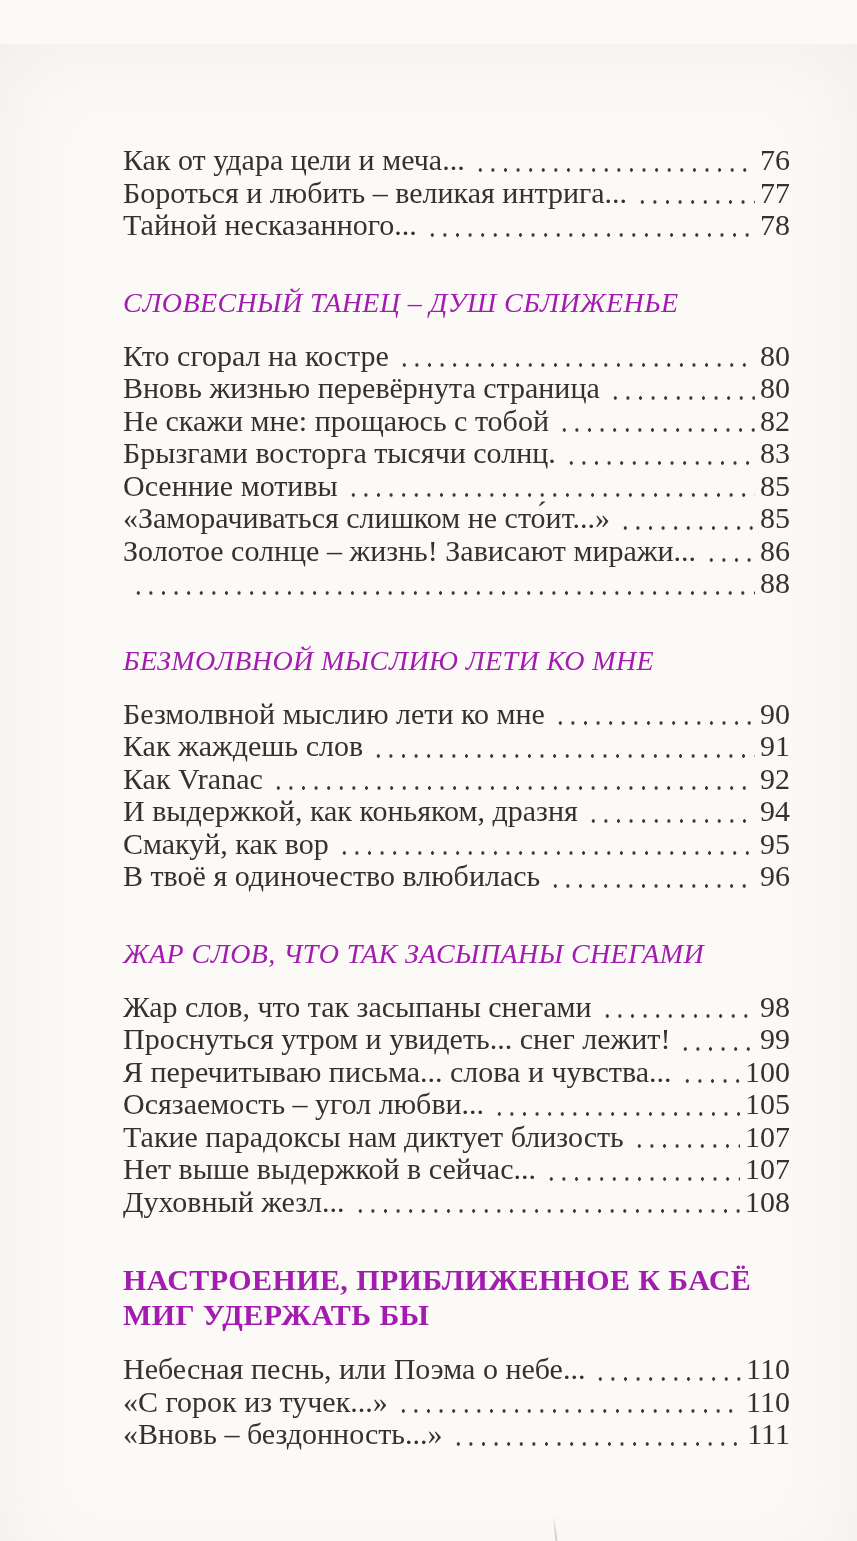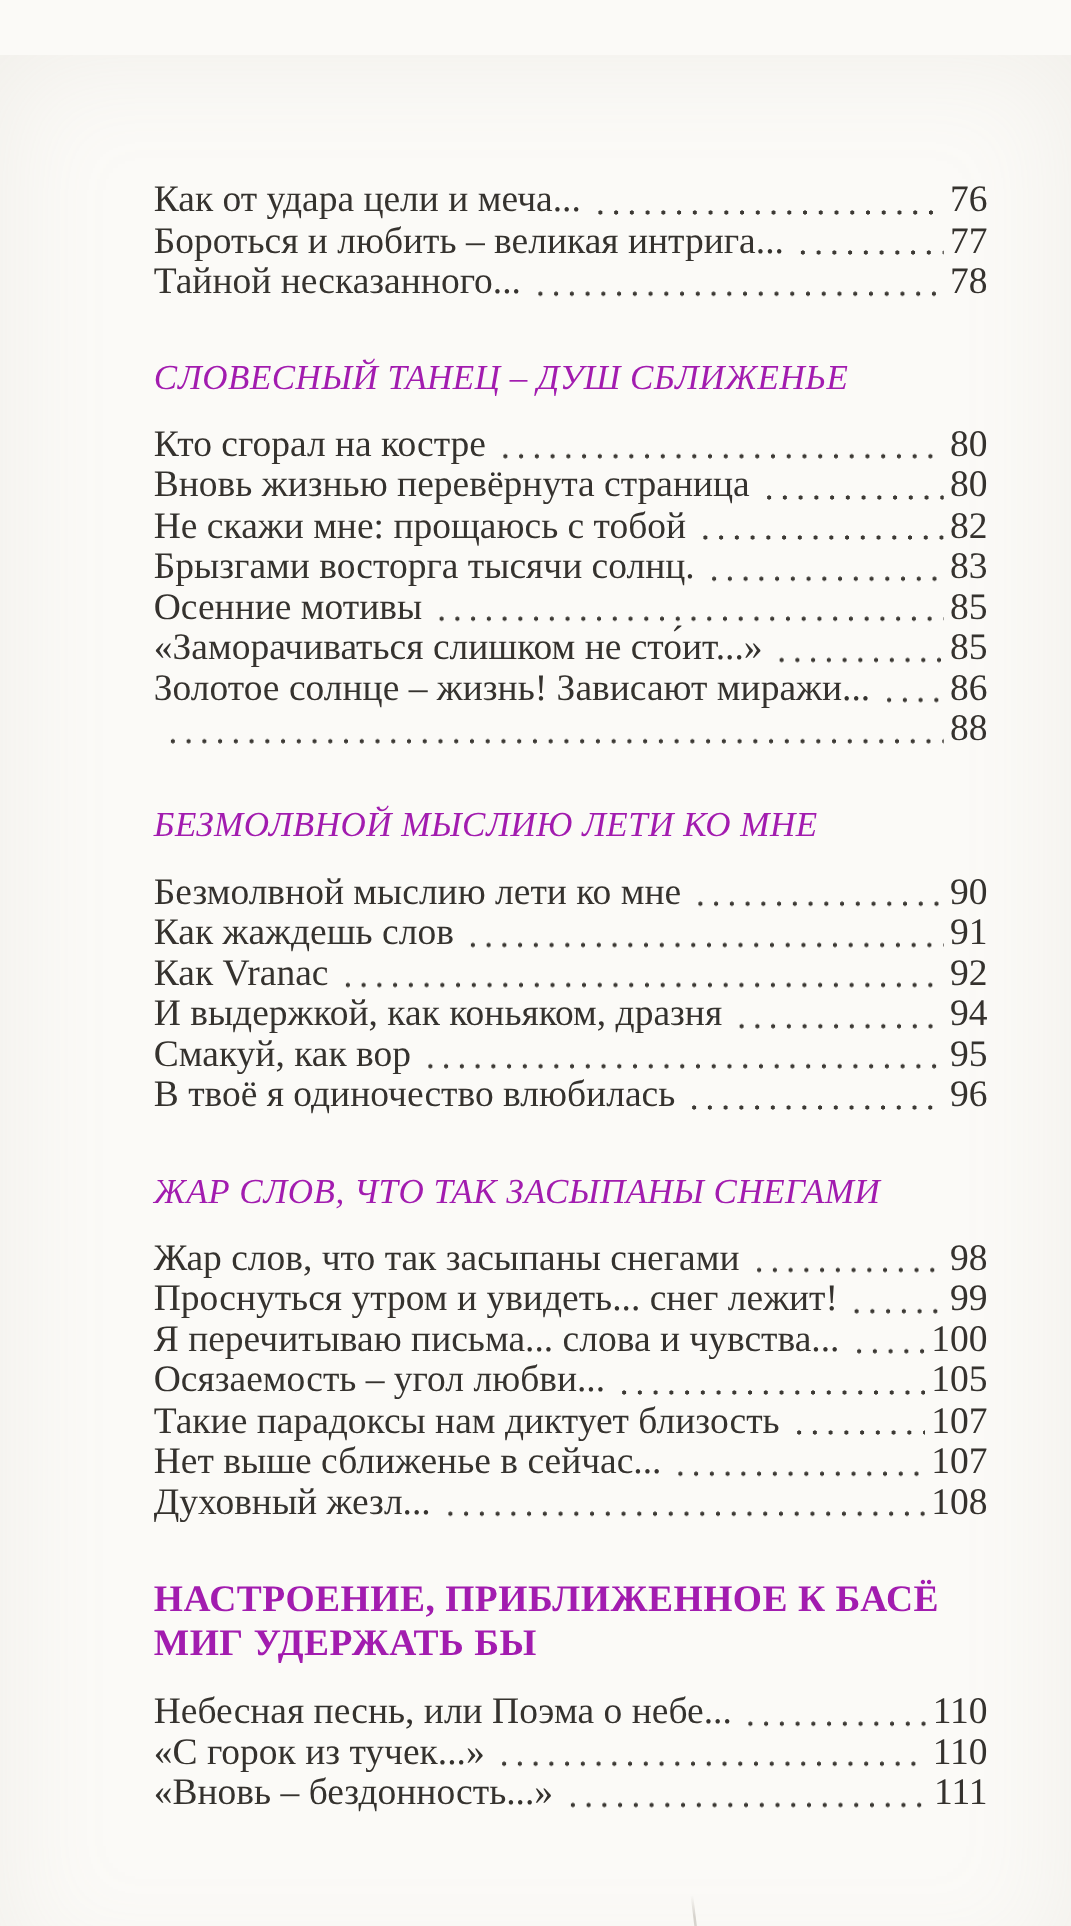--- a/index.html
+++ b/index.html
@@ -200,21 +200,21 @@
             <span class="entry-title">Осязаемость – угол любви...</span>
             <span class="leader"></span>
             <span class="pagenum">105</span>
           </div>
           <div class="toc-row">
             <span class="entry-title">Такие парадоксы нам диктует близость</span>
             <span class="leader"></span>
             <span class="pagenum">107</span>
           </div>
           <div class="toc-row">
-            <span class="entry-title">Нет выше сближенье в сейчас...</span>
+            <span class="entry-title">Нет выше выдержкой в сейчас...</span>
             <span class="leader"></span>
             <span class="pagenum">107</span>
           </div>
           <div class="toc-row">
             <span class="entry-title">Духовный жезл...</span>
             <span class="leader"></span>
             <span class="pagenum">108</span>
           </div>
         </div>
       </section>

